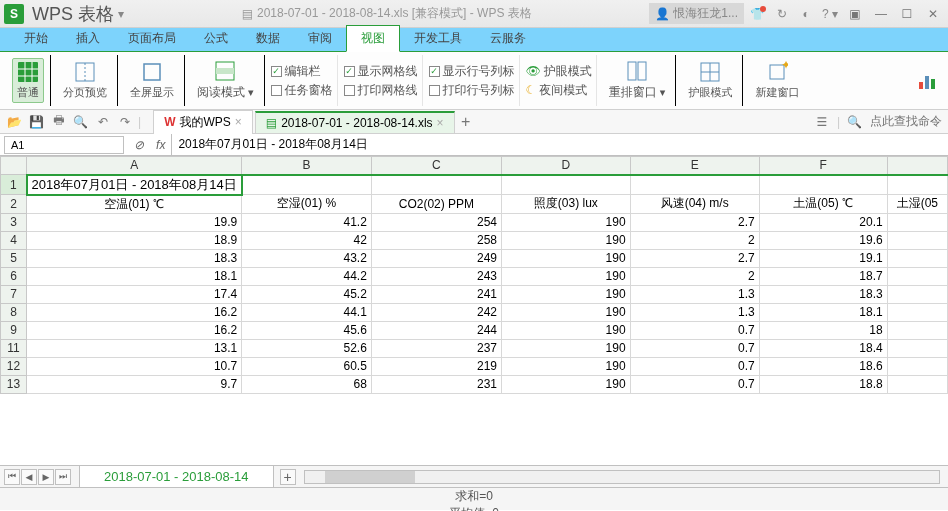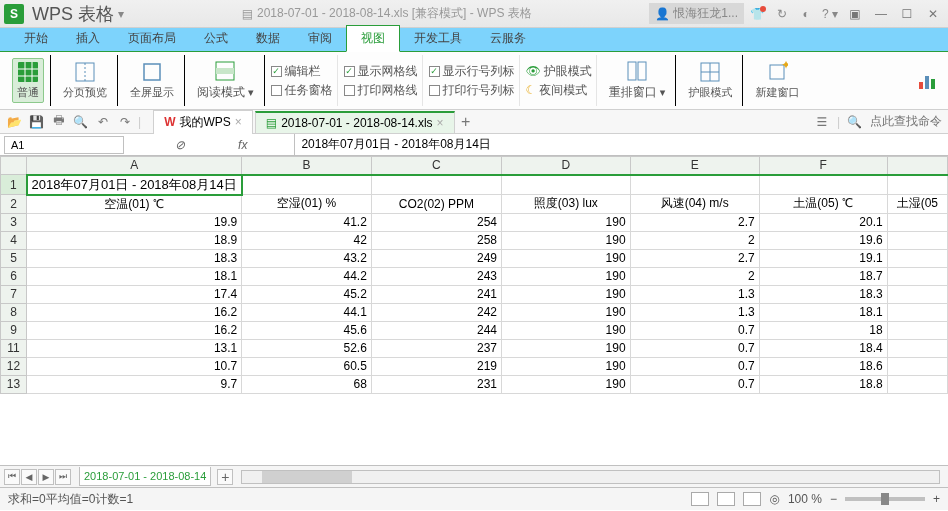--- a/index.html
+++ b/index.html
@@ -33,47 +33,47 @@
 
 
 .quickbar { height: 24px; background: #f7f7f7; display: flex; align-items: center; padding: 0 6px; border-bottom: 1px solid #d0d0d0; gap: 4px; }
 .qa-btn { width: 18px; height: 18px; display: flex; align-items: center; justify-content: center; color: #777; cursor: pointer; }
 .doc-tabs { display: flex; align-items: center; margin-left: 8px; gap: 2px; }
 .doc-tab { padding: 3px 10px; background: #fff; border: 1px solid #d0d0d0; border-bottom: none; display: flex; align-items: center; gap: 4px; font-size: 11px; cursor: pointer; }
 .doc-tab.active { background: #e8f5e9; border-top: 2px solid #2a9d3a; }
 .qa-right { margin-left: auto; display: flex; align-items: center; gap: 6px; color: #666; }
 
 
-.formulabar { height: 22px; display: flex; align-items: center; border-bottom: 1px solid #c0c0c0; gap: 41px; }
+.formulabar { height: 22px; display: flex; align-items: center; border-bottom: 1px solid #c0c0c0; }
 .namebox { width: 120px; border: 1px solid #c0c0c0; padding: 2px 6px; font-size: 11px; margin: 0 4px; background: #fff; }
 .fx-btn { padding: 0 6px; font-style: italic; color: #666; }
 .formula-input { flex: 1; padding: 2px 6px; font-size: 12px; border-left: 1px solid #c0c0c0; }
 
 
 .grid-wrap { position: relative; height: 310px; overflow: hidden; border-bottom: 1px solid #c0c0c0; }
 .grid { border-collapse: collapse; table-layout: fixed; }
 .col-head th { background: #eef3ee; border: 1px solid #c8c8c8; font-weight: normal; color: #333; height: 18px; position: sticky; top: 0; }
 .col-head th.sel-col { border-bottom: 2px solid #2a9d3a; }
 .row-head { background: #eef3ee; border: 1px solid #c8c8c8; text-align: center; width: 28px; color: #333; }
 .row-head.sel-row { border-right: 2px solid #2a9d3a; background: #d9edd9; }
 .corner { background: #eef3ee; border: 1px solid #c8c8c8; width: 28px; }
 .cell { border: 1px solid #d8d8d8; padding: 0 4px; height: 18px; text-align: right; white-space: nowrap; overflow: hidden; }
 .cell.left { text-align: center; }
 .merged-title { text-align: left; font-size: 13px; padding-left: 4px; border: 2px solid #2a9d3a; white-space: nowrap; overflow: visible; }
 
 
 .sheetbar { height: 22px; display: flex; align-items: center; background: #f5f5f5; border-bottom: 1px solid #c0c0c0; }
 .sheet-nav { display: flex; gap: 1px; padding: 0 4px; }
 .sheet-nav-btn { width: 16px; height: 16px; border: 1px solid #c0c0c0; background: #fafafa; display: flex; align-items: center; justify-content: center; font-size: 9px; color: #666; cursor: pointer; }
-.sheet-tab { padding: 3px 4px; background: #fff; border: 1px solid #c0c0c0; border-top: none; margin-left: 4px; font-size: 11px; color: #2a9d3a; cursor: pointer; }
+.sheet-tab { padding: 3px 24px; background: #fff; border: 1px solid #c0c0c0; border-top: none; margin-left: 4px; font-size: 13px; color: #2a9d3a; cursor: pointer; }
 .hscroll { flex: 1; margin: 0 8px; height: 14px; background: #f0f0f0; border: 1px solid #c0c0c0; position: relative; }
 .hscroll-thumb { position: absolute; left: 20px; width: 90px; height: 100%; background: #d0d0d0; }
 
 
-.statusbar { height: 22px; display: flex; align-items: center; background: #f5f5f5; padding: 0 8px; gap: 0; font-size: 11px; color: #555; }
+.statusbar { height: 22px; display: flex; align-items: center; background: #f5f5f5; padding: 0 8px; gap: 0; font-size: 11px; color: #555; flex-direction: column; }
 .stat-right { margin-left: auto; display: flex; align-items: center; gap: 8px; }
 .view-btn { width: 18px; height: 14px; border: 1px solid #aaa; background: #fff; cursor: pointer; }
 .zoom-slider { width: 80px; height: 4px; background: #c0c0c0; position: relative; }
 .zoom-thumb { width: 8px; height: 12px; background: #888; position: absolute; left: 36px; top: -4px; }
 
 svg { display: block; }
 </style>
 </head>
 <body>
 

